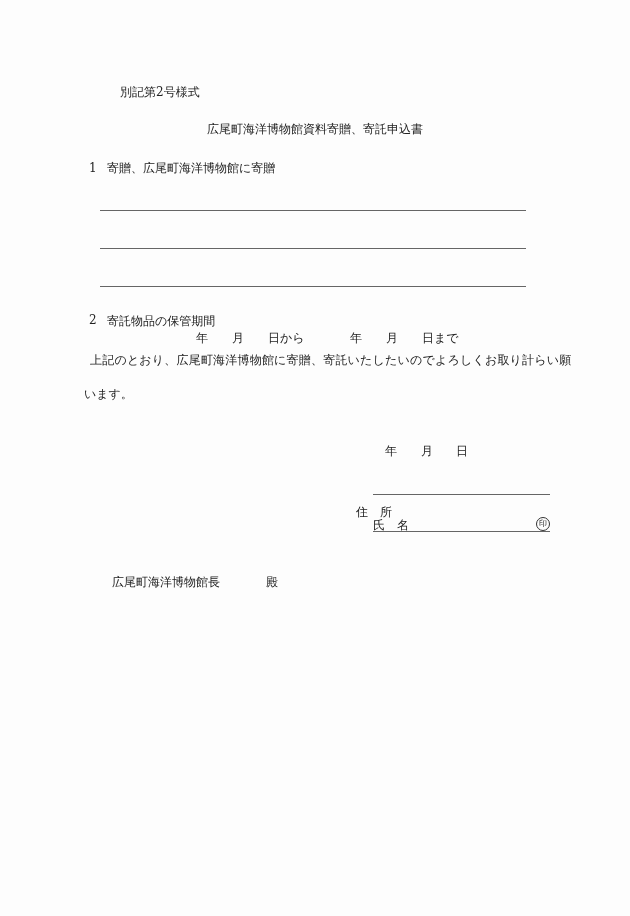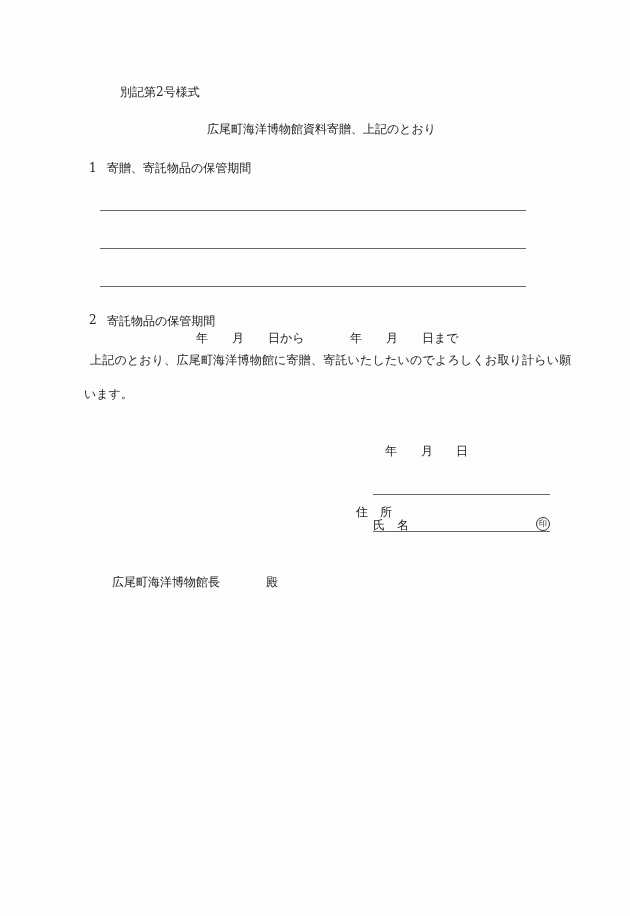--- a/index.html
+++ b/index.html
@@ -12,24 +12,24 @@
   .seal {
     position: absolute; width: 12px; height: 12px; border: 1px solid #333; border-radius: 50%;
     font-size: 8px; line-height: 12px; text-align: center;
   }
 </style>
 </head>
 <body>
 
 <div class="abs" style="left:76px;top:85px;margin-left:44px;">別記第2号様式</div>
 
-<div class="abs" style="left:207px;top:122px;">広尾町海洋博物館資料寄贈、上記のとおり</div>
+<div class="abs" style="left:207px;top:122px;">広尾町海洋博物館資料寄贈、寄託申込書</div>
 
 <div class="abs" style="left:89px;top:161px;">1</div>
-<div class="abs" style="left:107px;top:161px;">寄贈、寄託物品の保管期間</div>
+<div class="abs" style="left:107px;top:161px;">寄贈、広尾町海洋博物館に寄贈</div>
 
 <div class="line" style="left:100px;top:210px;width:426px;"></div>
 <div class="line" style="left:100px;top:248px;width:426px;"></div>
 <div class="line" style="left:100px;top:286px;width:426px;"></div>
 
 <div class="abs" style="left:89px;top:313px;">2</div>
 <div class="abs" style="left:107px;top:314px;">寄託物品の保管期間</div>
 
 <div class="abs" style="left:196px;top:331px;">年</div>
 <div class="abs" style="left:232px;top:331px;">月</div>

